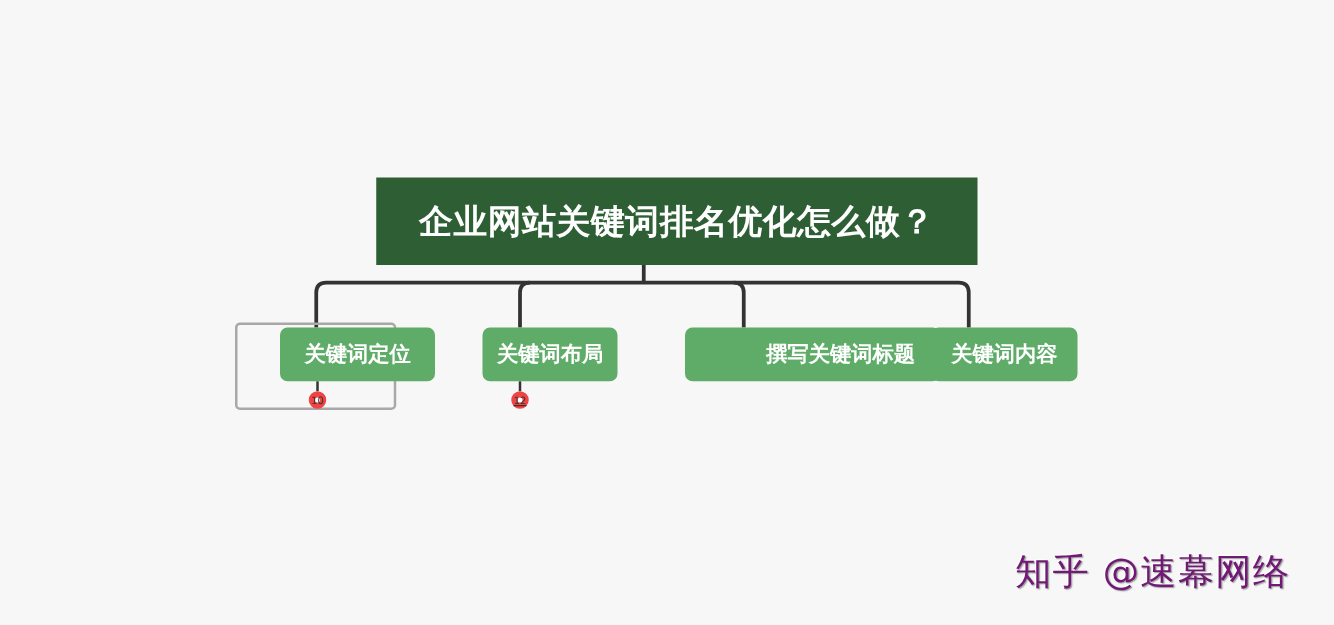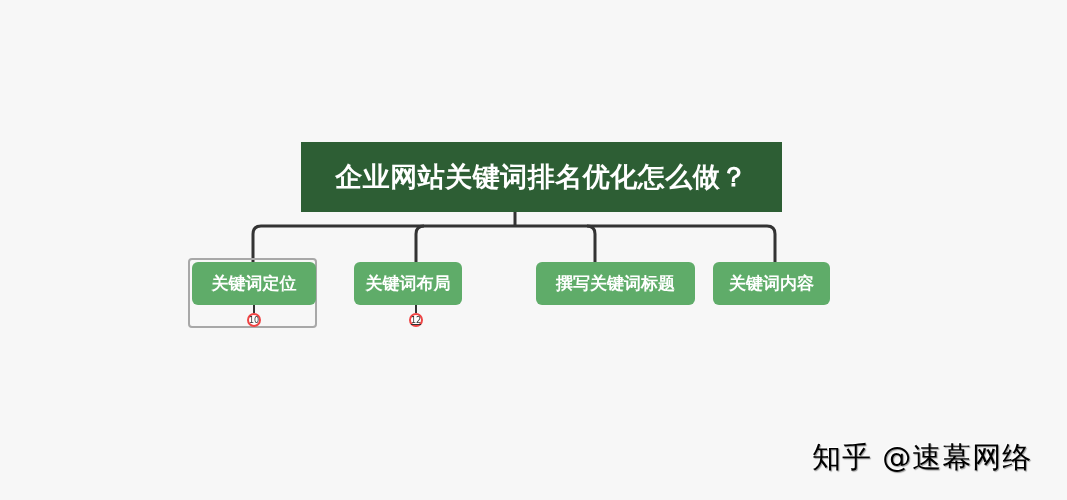--- a/index.html
+++ b/index.html
@@ -9,33 +9,33 @@
   }
   .root {
     position:absolute; left:274px; top:142px; width:481px; height:70px;
     background:#2d5e34; color:#fff; font-weight:bold; font-size:27px;
     display:flex; align-items:center; justify-content:center; letter-spacing:0.5px;margin-left:27px;
   }
   svg.lines { position:absolute; left:0; top:0; }
   .child {
     position:absolute; top:262px; height:43px; background:#5fac69; color:#fff;
     border-radius:6px; font-weight:bold; font-size:17px;
-    display:flex; align-items:center; justify-content:center;
+    display:flex; align-items:center; justify-content:center;margin-left:32px;
   }
   .sel {
     position:absolute; left:188px; top:258px; width:129px; height:70px;
     border:2px solid #a8a8a8; border-radius:4px; box-sizing:border-box;
   }
   .badge {
-    position:absolute; width:14px; height:14px; border:2px solid #ef4444; border-radius:50%;
+    position:absolute; width:14px; height:14px; border:5px solid #ef4444; border-radius:50%;
     background:#fff; font-size:8px; color:#333; display:flex; align-items:center; justify-content:center;
     box-sizing:border-box;
   }
   .watermark {
-    position:absolute; left:812px; top:438px; font-size:29px; color:#000000;
+    position:absolute; left:812px; top:438px; font-size:29px; color:#701a75;
     text-shadow: 1px 1px 1px #9a9a9a, -1px -1px 0 #ffffff;
     letter-spacing:1px;
   }
 </style>
 </head>
 <body>
 
 <svg class="lines" width="1067" height="500">
   <g fill="none" stroke="#333" stroke-width="3">
     <path d="M515 212 V226"></path>
@@ -48,19 +48,19 @@
     <path d="M416 305 V313"></path>
   </g>
 </svg>
 
 <div class="root">企业网站关键词排名优化怎么做？</div>
 
 <div class="sel"></div>
 
 <div class="child" style="left:192px; width:124px;">关键词定位</div>
 <div class="child" style="left:354px; width:108px;">关键词布局</div>
-<div class="child" style="left:536px; width:159px;">撰写关键词标题</div>
+<div class="child" style="left:516px; width:159px;padding-left:45px;">撰写关键词标题</div>
 <div class="child" style="left:713px; width:117px;">关键词内容</div>
 
 <div class="badge" style="left:247px; top:313px;">10</div>
 <div class="badge" style="left:409px; top:313px;text-decoration:underline;">12</div>
 
 <div class="watermark">知乎 @速幕网络</div>
 
 </body></html>

